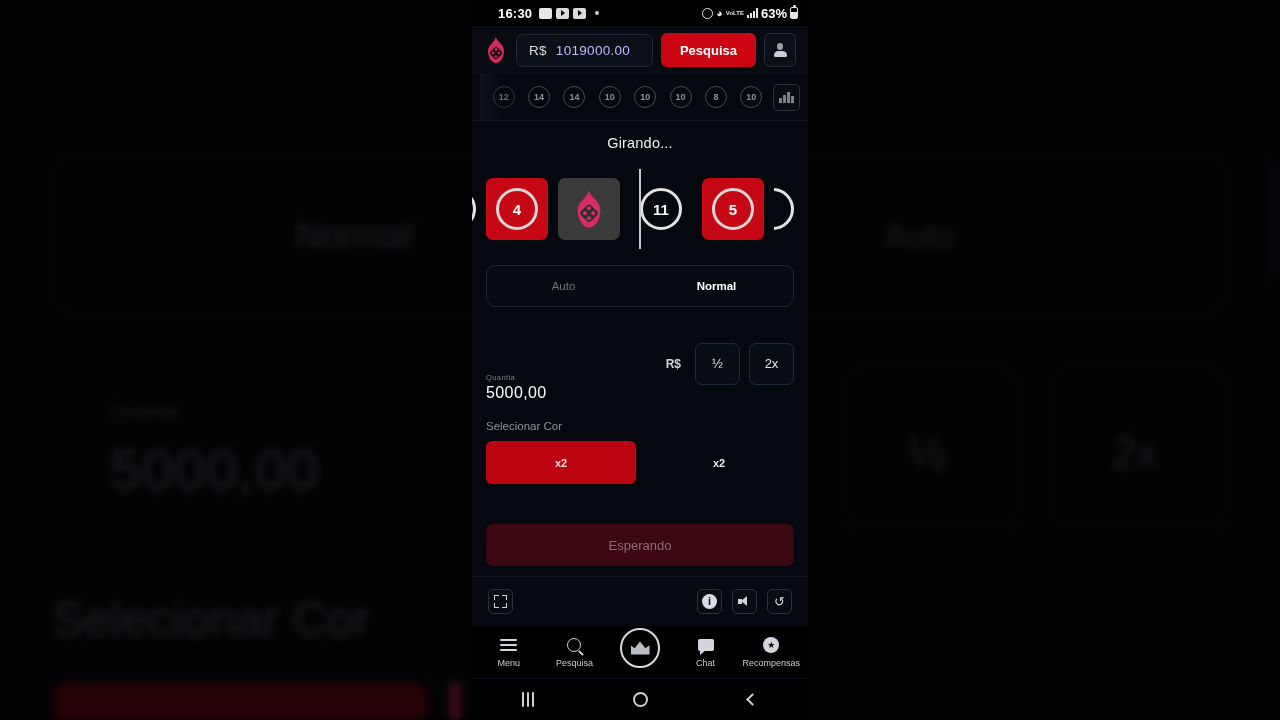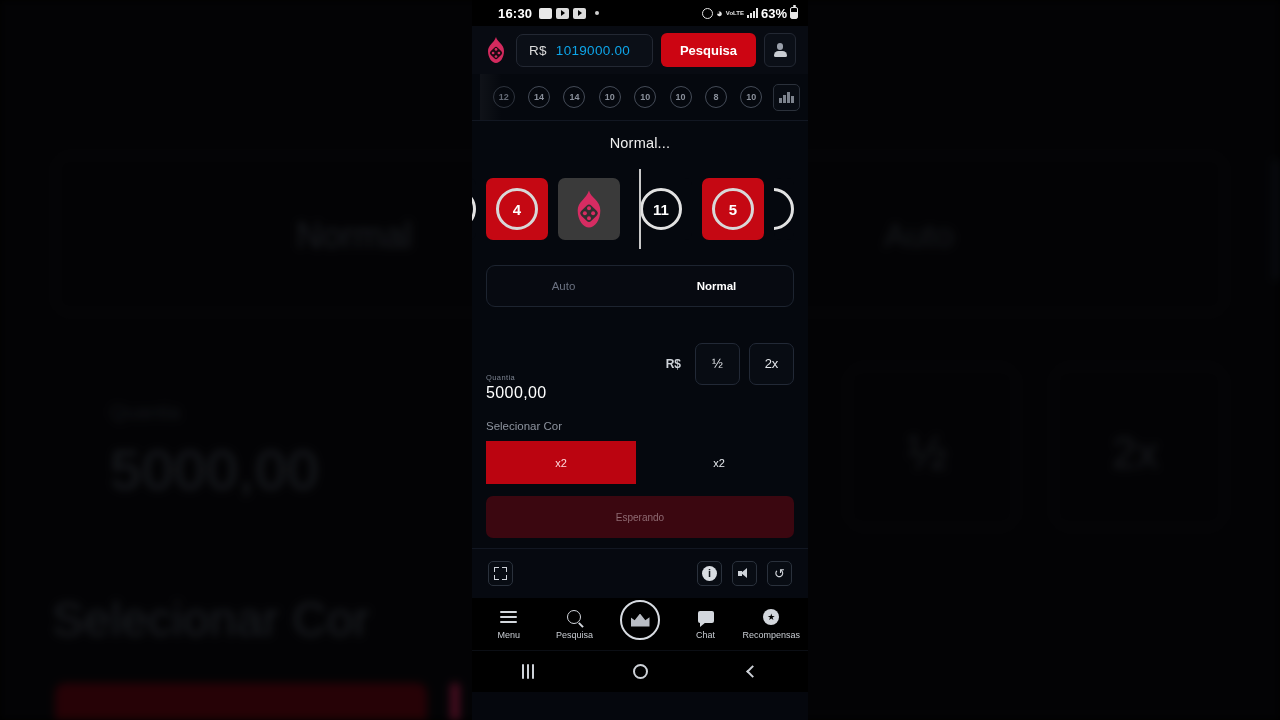--- a/index.html
+++ b/index.html
@@ -98,21 +98,21 @@
     height:48px; display:flex; align-items:center; gap:8px;
     padding:0 12px; background:#080b12;
   }
   #brand-logo { width:24px; height:26px; flex:0 0 auto; }
   #balance-field {
     flex:1 1 auto; height:33px; border:1px solid #232833; border-radius:7px;
     background:#0b0f17; display:flex; align-items:center; gap:9px;
     padding:0 12px; color:#f2f2f2; font-size:13.5px; letter-spacing:0.3px;
   }
   #balance-currency { color:#dcdcdc; font-weight:400; }
-  #balance-amount { font-weight:400; color:#0ea5e9; }
+  #balance-amount { font-weight:400; color:#c4b5fd; }
   #deposit-button {
     height:34px; padding:0 19px; border-radius:6px; border:none;
     background:#cc0512; color:#fff; font-size:13px; font-weight:700;
     font-family:inherit; cursor:pointer; white-space:nowrap;
   }
   #profile-button {
     width:32px;height:34px;border:1px solid #232833;border-radius:6px;
     background:#0b0f17; display:flex;align-items:center;justify-content:center;
     cursor:pointer;
   }
@@ -203,32 +203,32 @@
   .amt-btn {
     width:45px;height:42px;border:1px solid #222936;border-radius:7px;
     background:#080c13;color:#e4e7eb;font-size:13px;
     display:flex;align-items:center;justify-content:center;cursor:pointer;
     font-family:inherit;
   }
 
   #color-section-label { font-size:11.5px; color:#8d939e; margin-bottom:9px; }
   #color-row { display:flex; gap:8px; margin-bottom:12px; }
   .color-btn {
-    flex:1; height:43px; border-radius:0; border:1px solid transparent;
+    flex:1; height:43px; border-radius:6px; border:1px solid transparent;
     display:flex; align-items:center; justify-content:center;
-    font-size:11px; font-weight:400; cursor:pointer; font-family:inherit;
+    font-size:11px; font-weight:700; cursor:pointer; font-family:inherit;
   }
   .color-btn.red { background:#bb0410; color:#ffd9dc; }
   .color-btn.sel { background:#2f2f2f; border:1.6px solid #e0406f; color:#e0406f; }
   .color-btn.black { background:#05080e; color:#e6e9ed; }
 
   #action-button {
     width:100%; height:42px; border-radius:7px; border:none;
-    background:#3b0710; color:#8e6a72; font-size:10px;
-    font-family:inherit; cursor:pointer;
+    background:#3b0710; color:#8e6a72; font-size:13px;
+    font-family:inherit; cursor:pointer;margin-top:28px;
   }
 
   
   #game-footer {
     height:50px; display:flex; align-items:center; padding:0 16px;
     background:#060910; border-top:1px solid #121722;
   }
   .tool-btn {
     width:25px;height:25px;border:1px solid #2a313c;border-radius:5px;
     display:flex;align-items:center;justify-content:center;cursor:pointer;
@@ -380,21 +380,21 @@
       </div>
       <div id="history-chart-btn">
         <i></i>
           <i></i>
           <i></i>
           <i></i>
       </div>
     </div>
 
     <div id="game-stage">
-      <div id="spin-status">Normal...</div>
+      <div id="spin-status">Girando...</div>
       <div id="reel-wrap">
         <div id="reel">
           <div class="tile black partial">
             <div class="ring"></div>
           </div>
           <div class="tile red">
             <div class="ring">4</div>
           </div>
           <div class="tile grey">
             <svg width="34" height="38" viewBox="0 0 24 26">

